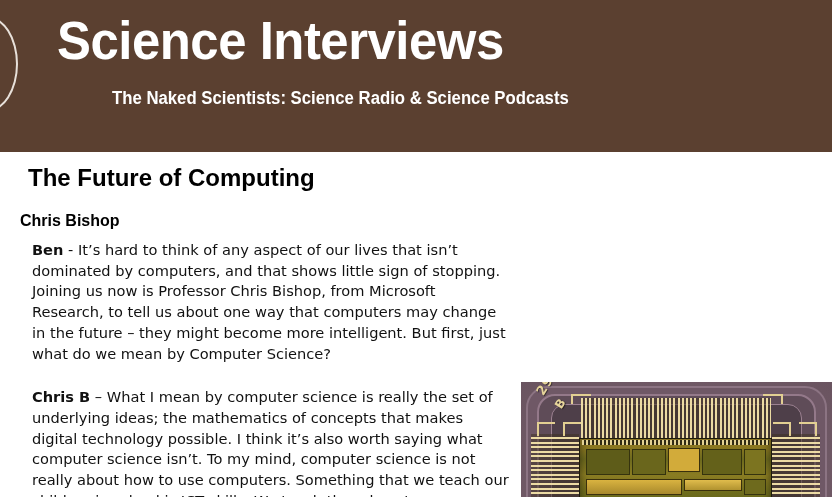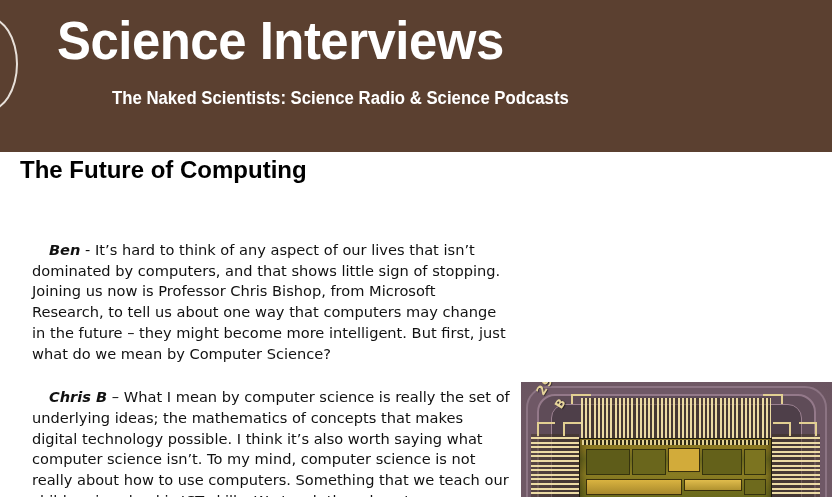--- a/index.html
+++ b/index.html
@@ -68,21 +68,21 @@
     position: absolute;
     left: 0;
     top: 128px;
     width: 832px;
     height: 369px;
   }
   .article-title {
     position: absolute;
     left: 20px;
     top: 28px;
-    margin: 0;
+    margin: 8px;
     font-family: "Liberation Sans", sans-serif;
     font-weight: bold;
     font-size: 24px;
     line-height: 28px;
     color: #000000;
     white-space: nowrap;
   }
   .article-byline {
     position: absolute;
     left: 20px;
@@ -105,22 +105,20 @@
   .qa {
     margin: 0 0 23px 0;
     font-family: "DejaVu Sans", sans-serif;
     font-size: 14.6px;
     line-height: 20.7px;
     color: #111111;
     text-align: left;
   }
   .qa .speaker {
     font-weight: bold;
-    font-style: italic;
-    margin-left: 17px;
   }
 
   
   .chip-figure {
     position: absolute;
     left: 521px;
     top: 254px;
     width: 311px;
     height: 226px;
     overflow: hidden;
@@ -224,20 +222,21 @@
 <div class="masthead">
   <div class="masthead-logo"></div>
   <div class="masthead-title">Science Interviews</div>
   <div class="masthead-subtitle">The Naked Scientists: Science Radio &amp; Science Podcasts</div>
 </div>
 
 <div class="article">
 
   <h1 class="article-title">The Future of Computing</h1>
 
+  <h2 class="article-byline">Chris Bishop</h2>
 
   <div class="transcript">
 
     <p class="qa">
       <span class="speaker">Ben</span><span> - </span><span>It’s hard to think of any aspect of our lives that isn’t dominated by computers, and that shows little sign of stopping. Joining us now is Professor Chris Bishop, from Microsoft Research, to tell us about one way that computers may change in the future – they might become more intelligent.  But first, just what do we mean by Computer Science?</span>
     </p>
 
     <p class="qa">
       <span class="speaker">Chris B</span><span> – </span><span>What I mean by computer science is really the set of underlying ideas; the mathematics of concepts that makes digital technology possible. I think it’s also worth saying what computer science isn’t.  To my mind, computer science is not really about how to use computers.  Something that we teach our children in school is ICT skills. We teach them how to use computers, how to use software. That’s a very important set of</span>
     </p>

